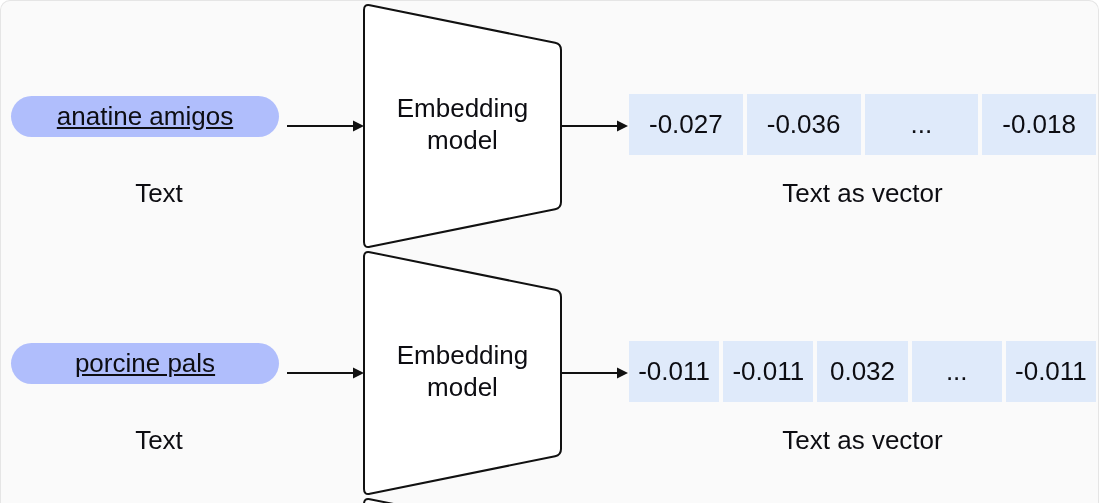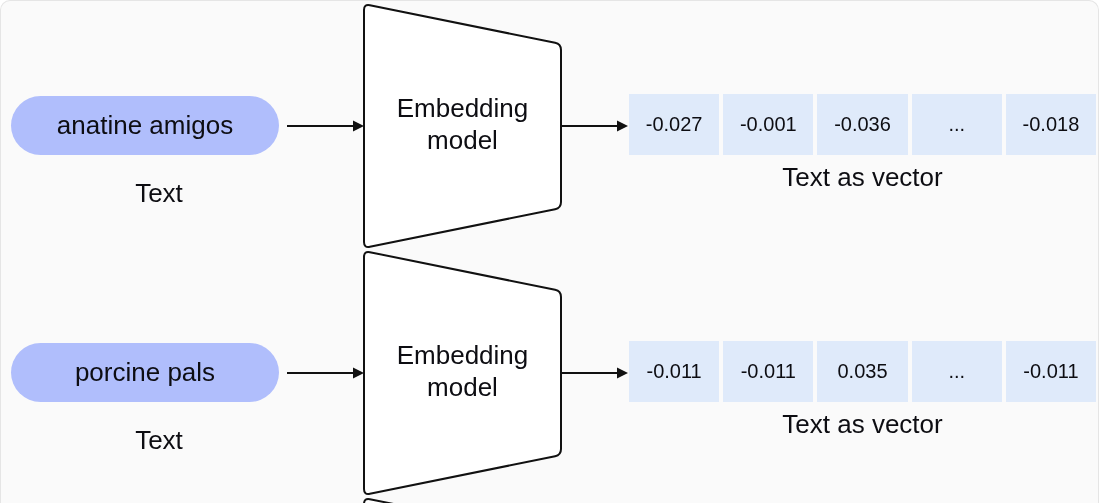--- a/index.html
+++ b/index.html
@@ -29,28 +29,29 @@
     position: absolute;
     left: 0;
     width: 1099px;
     height: 247px;
   }
   .row.r0 { top: 0; }
   .row.r1 { top: 247px; padding-left: 6px; }
   .pill {
     position: absolute;
     left: 10px; top: 95px;
-    width: 268px; height: 59px;
+    width: 268px; height: 41px;
     background: var(--pill, #b0befc);
     border-radius: 30px;
     display: flex;
     align-items: center;
     justify-content: center;
     font-size: 26px;
     color: #0d0d12;
+    text-decoration: underline;
   }
   .text-label {
     position: absolute;
     left: 24px; top: 177px;
     width: 268px;
     text-align: center;
     font-size: 26px;
     color: #0d0d12;
   }
   .model-label {
@@ -71,26 +72,26 @@
     width: 467px; height: 61px;
     display: flex;
     gap: 4px;
   }
   .cell {
     flex: 1 1 0;
     background: var(--cell, #dfeafa);
     display: flex;
     align-items: center;
     justify-content: center;
-    font-size: 20px;
+    font-size: 26px;
     color: #0d0d12;
   }
   .vector-label {
     position: absolute;
-    left: 628px; top: 161px;
+    left: 628px; top: 177px;
     width: 467px;
     text-align: center;
     font-size: 26px;
     color: #0d0d12;
   }
   svg .stroke-line {
     stroke: var(--stroke, #111111);
     stroke-width: 2;
     fill: none;
   }
@@ -142,37 +143,36 @@
   </svg>
 
   <div class="row r0">
     <div class="pill">
       <span>anatine amigos</span>
     </div>
     <div class="text-label">Text</div>
     <div class="model-label">Embedding model</div>
     <div class="cells">
       <div class="cell">-0.027</div>
-      <div class="cell">-0.001</div>
       <div class="cell">-0.036</div>
       <div class="cell">...</div>
       <div class="cell">-0.018</div>
     </div>
     <div class="vector-label">Text as vector</div>
   </div>
 
   <div class="row r1">
     <div class="pill">
       <span>porcine pals</span>
     </div>
     <div class="text-label">Text</div>
     <div class="model-label">Embedding model</div>
     <div class="cells">
       <div class="cell">-0.011</div>
       <div class="cell">-0.011</div>
-      <div class="cell">0.035</div>
+      <div class="cell">0.032</div>
       <div class="cell">...</div>
       <div class="cell">-0.011</div>
     </div>
     <div class="vector-label">Text as vector</div>
   </div>
 
 </div>
 
 </body></html>

